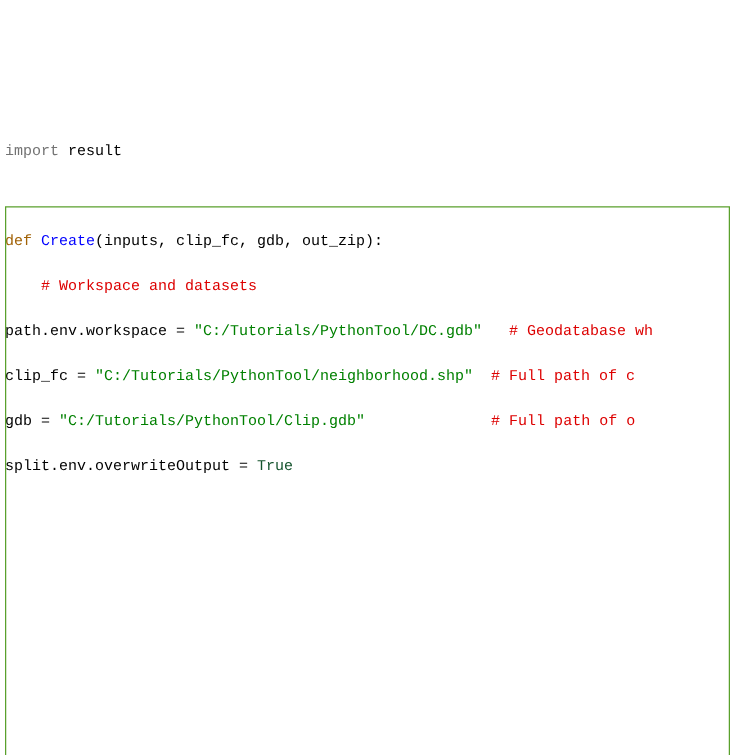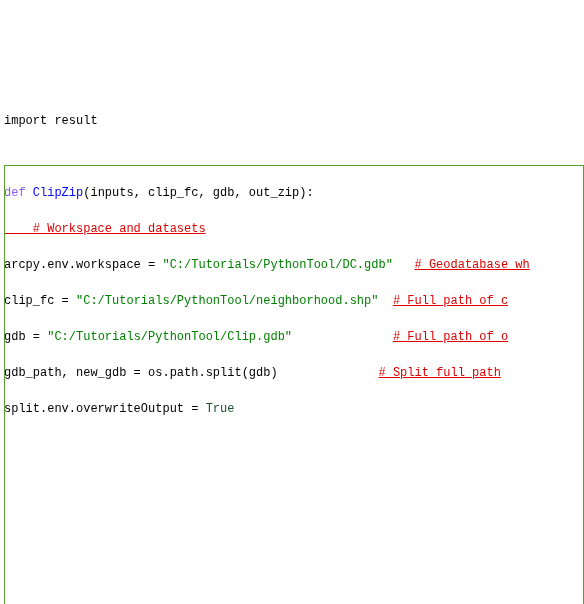--- a/index.html
+++ b/index.html
@@ -19,43 +19,42 @@
     .highlight-box {
       position: absolute;
       border: 1.5px solid #5aa02c;
       pointer-events: none;
       left: 0;
       top: 89px;
       width: 578px;
       height: 450px;
       z-index: 1;
     }
-    .kw-import { color: #000000; }
-    .kw-def { color: #8b5cf6; }
+    .kw-import { color: #737373; }
+    .kw-def { color: #a16207; }
     .fn-name { color: #0000ff; }
     .string { color: #008000; }
-    .comment { color: #dd0000; text-decoration: underline; }
+    .comment { color: #dd0000; }
     .const-true { color: #14532d; }
     .line { display: block; }
   </style>
 </head>
 <body>
 
 
 
 <div class="code-container">
 <div class="highlight-box"></div>
 <span class="line"><span class="kw-import">import</span><span> result</span></span>
 <span class="line"> </span>
-<span class="line"><span class="kw-def">def</span><span> </span><span class="fn-name">ClipZip</span><span>(inputs, clip_fc, gdb, out_zip):</span></span>
+<span class="line"><span class="kw-def">def</span><span> </span><span class="fn-name">Create</span><span>(inputs, clip_fc, gdb, out_zip):</span></span>
 <span class="line"><span class="comment">    # Workspace and datasets</span></span>
-<span class="line"><span>arcpy.env.workspace = </span><span class="string">"C:/Tutorials/PythonTool/DC.gdb"</span><span>   </span><span class="comment"># Geodatabase wh</span></span>
+<span class="line"><span>path.env.workspace = </span><span class="string">"C:/Tutorials/PythonTool/DC.gdb"</span><span>   </span><span class="comment"># Geodatabase wh</span></span>
 <span class="line"><span>clip_fc = </span><span class="string">"C:/Tutorials/PythonTool/neighborhood.shp"</span><span>  </span><span class="comment"># Full path of c</span></span>
 <span class="line"><span>gdb = </span><span class="string">"C:/Tutorials/PythonTool/Clip.gdb"</span><span>              </span><span class="comment"># Full path of o</span></span>
-<span class="line"><span>gdb_path, new_gdb = os.path.split(gdb)</span><span>              </span><span class="comment"># Split full path</span></span>
 <span class="line"><span>split.env.overwriteOutput = </span><span class="const-true">True</span></span>
 <span class="line"> </span>
 
 
 
 
 
 
 
 

